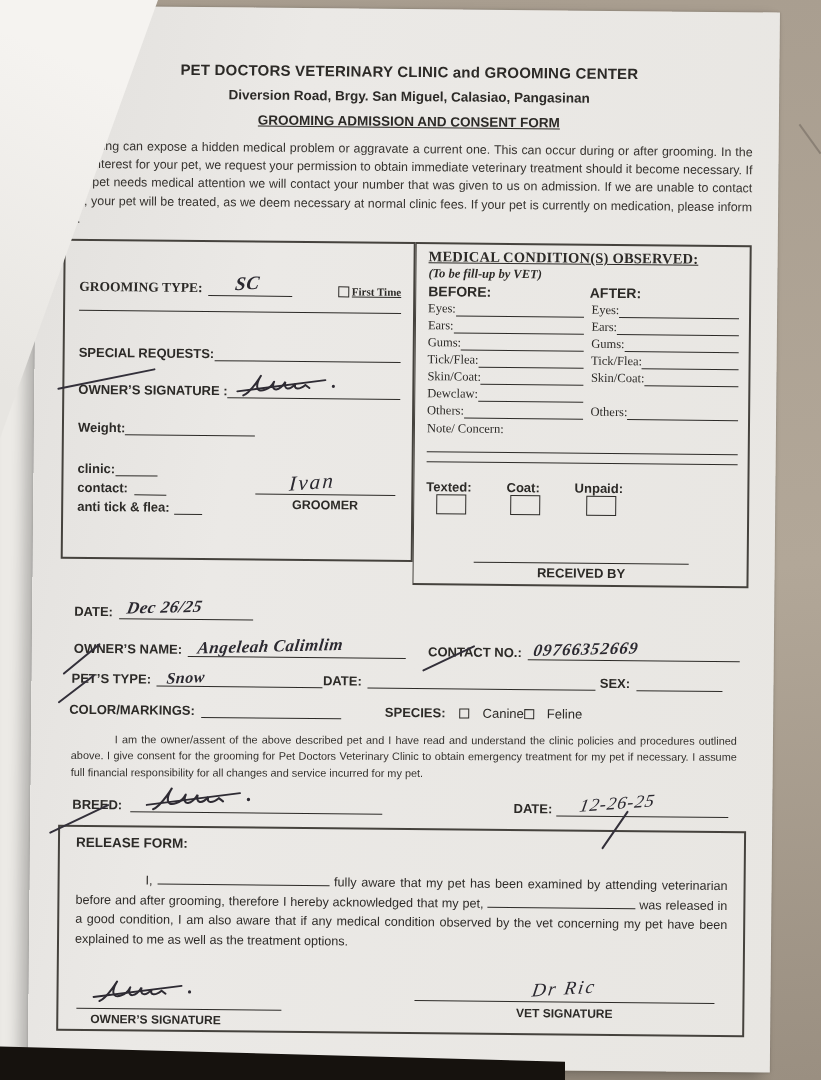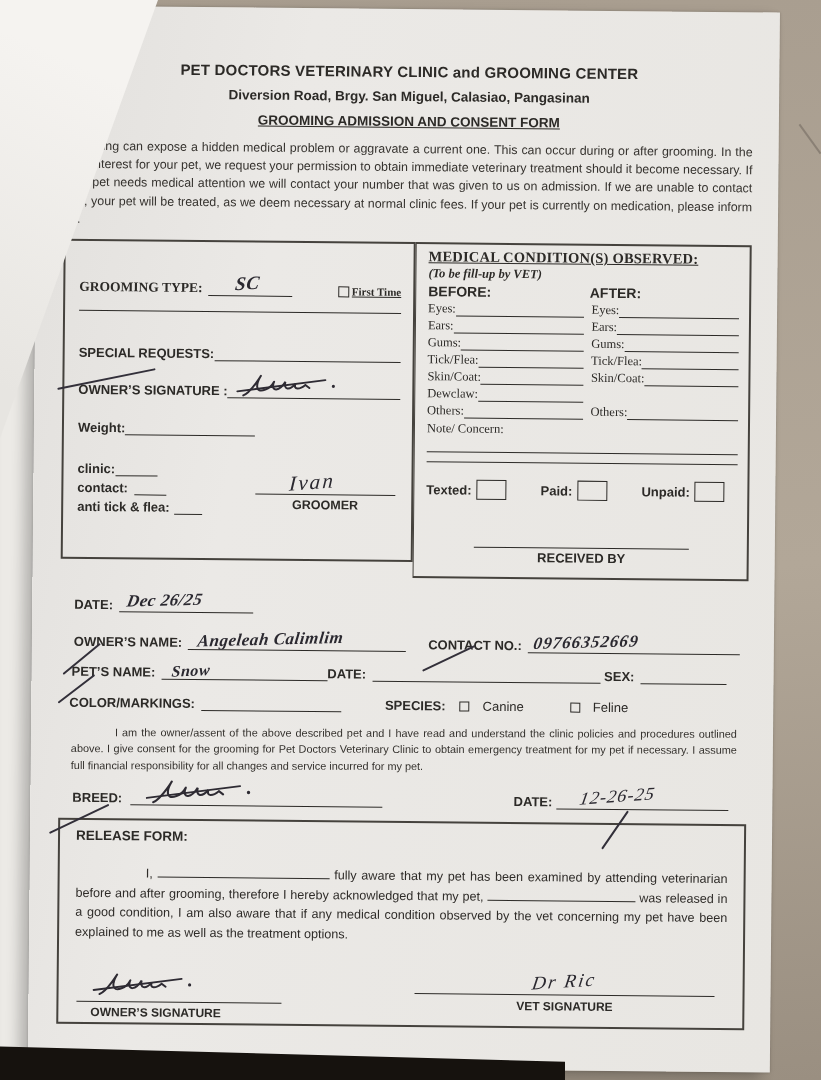--- a/index.html
+++ b/index.html
@@ -79,21 +79,21 @@
   .ba-head .bh { width:50%; } .ba-head .ah { width:50%; padding-left:6px; }
   .mrow { display:flex; font-size:12.5px; margin-top:2px; }
   .mcell { display:flex; width:50%; align-items:flex-end; white-space:nowrap; }
   .mcell + .mcell { padding-left:8px; }
   .mcell .ln { flex:1; border-bottom:1px solid #2c2a27; height:13px; }
   .note-lbl { font-size:12.5px; margin-top:3px; }
   .note-ln { border-bottom:1px solid #2c2a27; margin-top:15px; }
   .note-ln2 { border-bottom:1px solid #2c2a27; margin-top:9px; }
   .tpu { display:flex; margin-top:17px; font-family:"Liberation Sans",sans-serif;
     font-weight:700; font-size:13px; align-items:center; }
-  .tpu-item { display:flex; align-items:center; }
+  .tpu-item { display:flex; align-items:center;flex-direction:column; }
   .tpu-item + .tpu-item { margin-left:34px; }
   .bx { width:30px; height:20px; border:1.5px solid #2c2a27; margin-left:5px; }
   .received { margin-top:36px; text-align:center; font-family:"Liberation Sans",sans-serif;
     font-weight:700; font-size:13px; padding-bottom:4px; }
   .received .ln { width:215px; border-bottom:1.5px solid #2c2a27; margin:0 auto 2px; height:12px; }
 
   
   .drow { display:flex; align-items:flex-end; font-weight:700; font-size:13px; white-space:nowrap; }
   .d-line { border-bottom:1.5px solid #2c2a27; position:relative; height:22px; }
   .r-date { margin-top:15px; padding-left:14px; }
@@ -284,21 +284,21 @@
         <div class="note-lbl">Note/ Concern:</div>
         <div class="note-ln"></div>
         <div class="note-ln2"></div>
 
         <div class="tpu">
           <span class="tpu-item">
             <span>Texted:</span>
             <span class="bx"></span>
           </span>
           <span class="tpu-item">
-            <span>Paid:</span>
+            <span>Coat:</span>
             <span class="bx"></span>
           </span>
           <span class="tpu-item">
             <span>Unpaid:</span>
             <span class="bx"></span>
           </span>
         </div>
 
         <div class="received">
           <div class="ln"></div>
@@ -319,39 +319,39 @@
       <span class="d-line" style="width:218px;margin-left:6px">
         <span class="hand h-owner">Angeleah Calimlim</span>
       </span>
       <span style="margin-left:22px">CONTACT NO.:</span>
       <span class="d-line" style="width:212px;margin-left:6px">
         <span class="hand h-contact">09766352669</span>
       </span>
     </div>
 
     <div class="drow r-pet">
-      <span>PET’S NAME:</span>
+      <span>PET’S TYPE:</span>
       <span class="d-line" style="width:166px;margin-left:6px">
         <span class="hand h-pet">Snow</span>
       </span>
       <span>DATE:</span>
       <span class="d-line" style="width:228px;margin-left:6px"></span>
       <span style="margin-left:4px">SEX:</span>
       <span class="d-line" style="width:86px;margin-left:6px"></span>
     </div>
 
     <div class="drow r-color">
       <span>COLOR/MARKINGS:</span>
       <span class="d-line" style="width:140px;margin-left:6px"></span>
       <span style="margin-left:44px">SPECIES:</span>
       <span class="sp-opt" style="margin-left:14px">
         <span class="cb"></span>
         <span>Canine</span>
       </span>
-      <span class="sp-opt" style="margin-left:46px">
+      <span class="sp-opt" style="">
         <span class="cb"></span>
         <span>Feline</span>
       </span>
     </div>
 
     <div class="consent">I am the owner/assent of the above described pet and I have read and understand the clinic policies and procedures outlined above. I give consent for the grooming for Pet Doctors Veterinary Clinic to obtain emergency treatment for my pet if necessary. I assume full financial responsibility for all changes and service incurred for my pet.</div>
 
     <div class="signed-row">
       <span style="font-weight:700;font-size:13px">BREED:</span>
       <span class="sig-slot">

